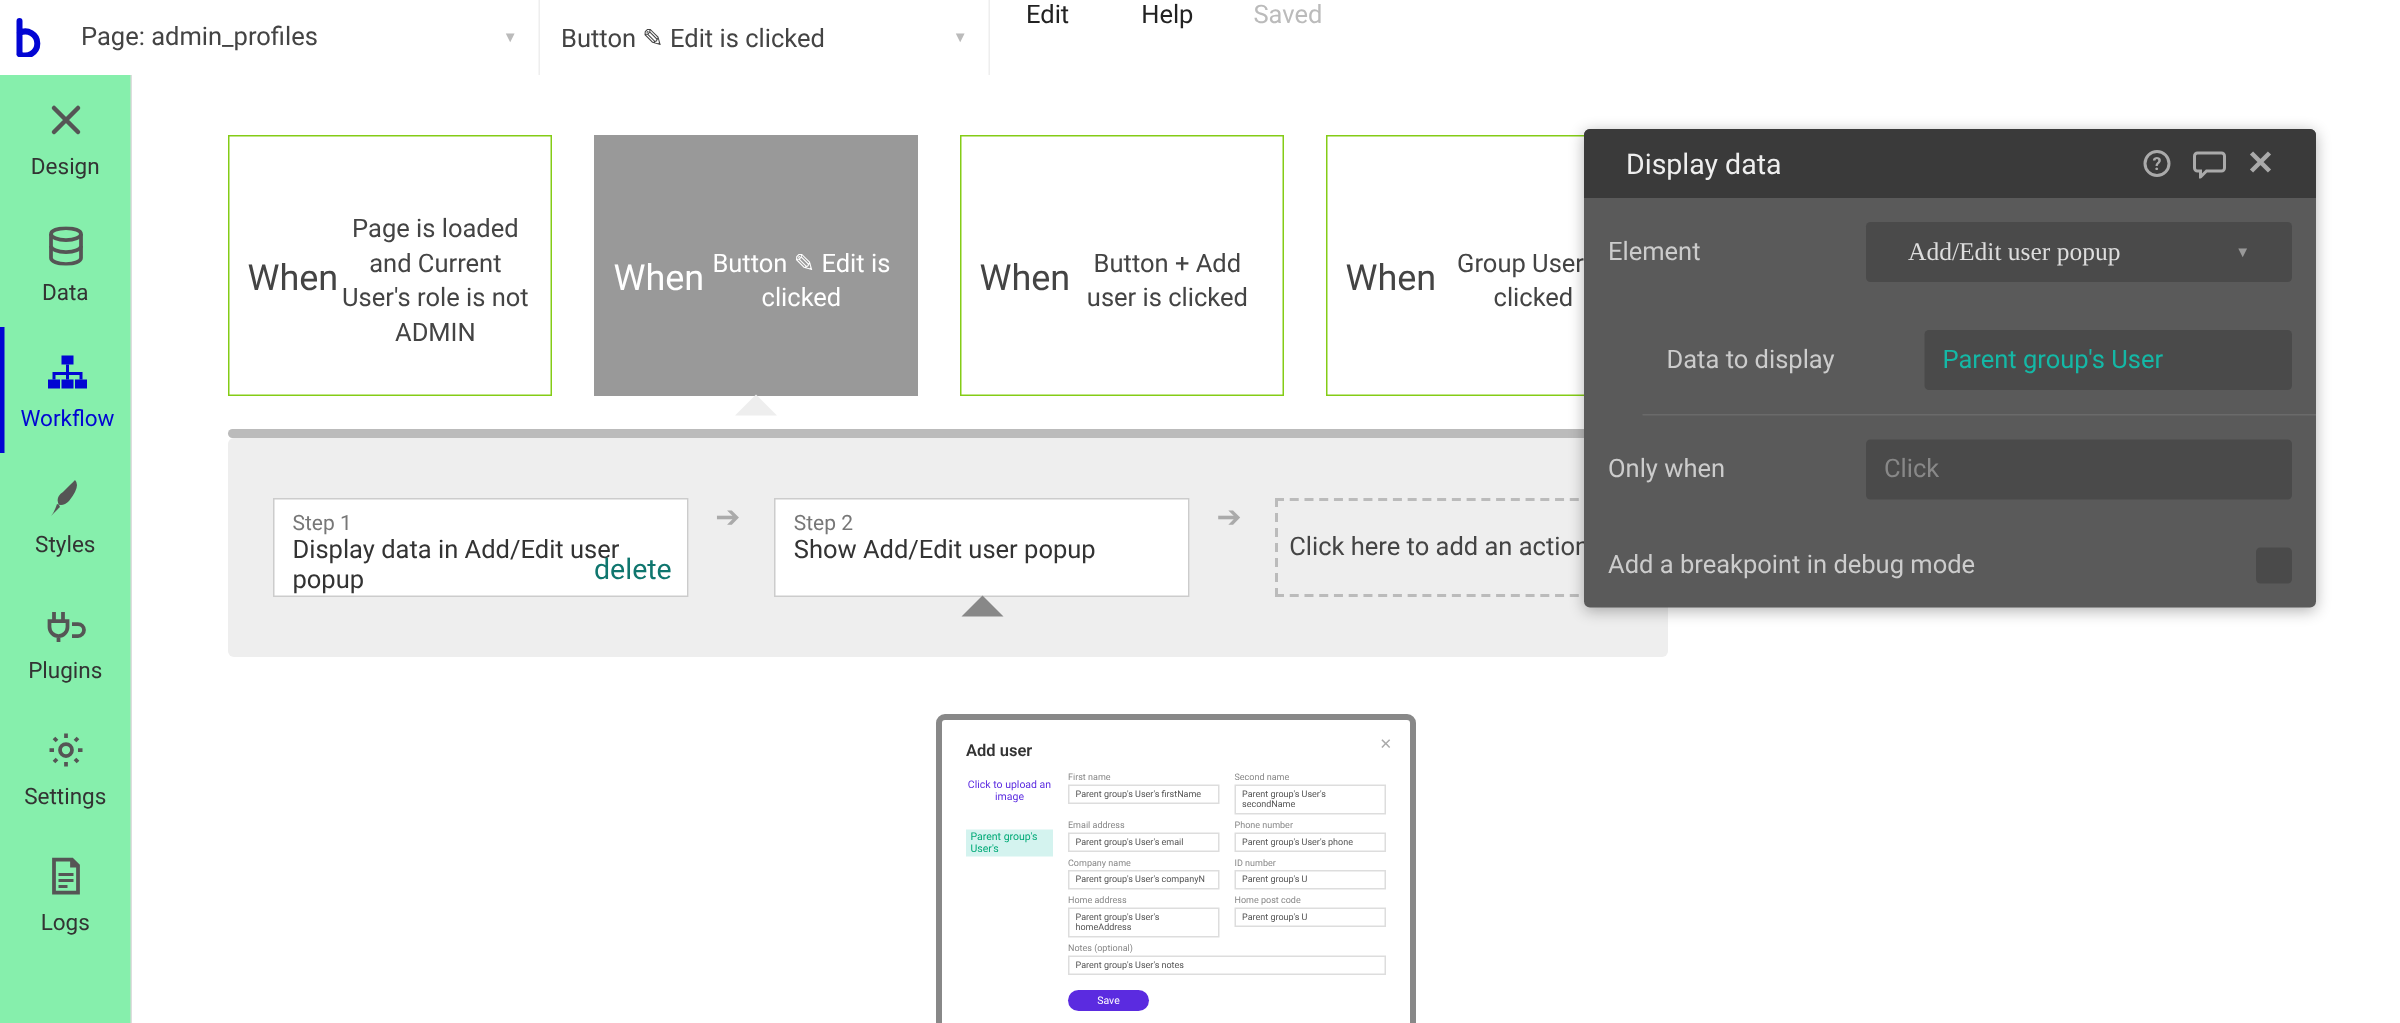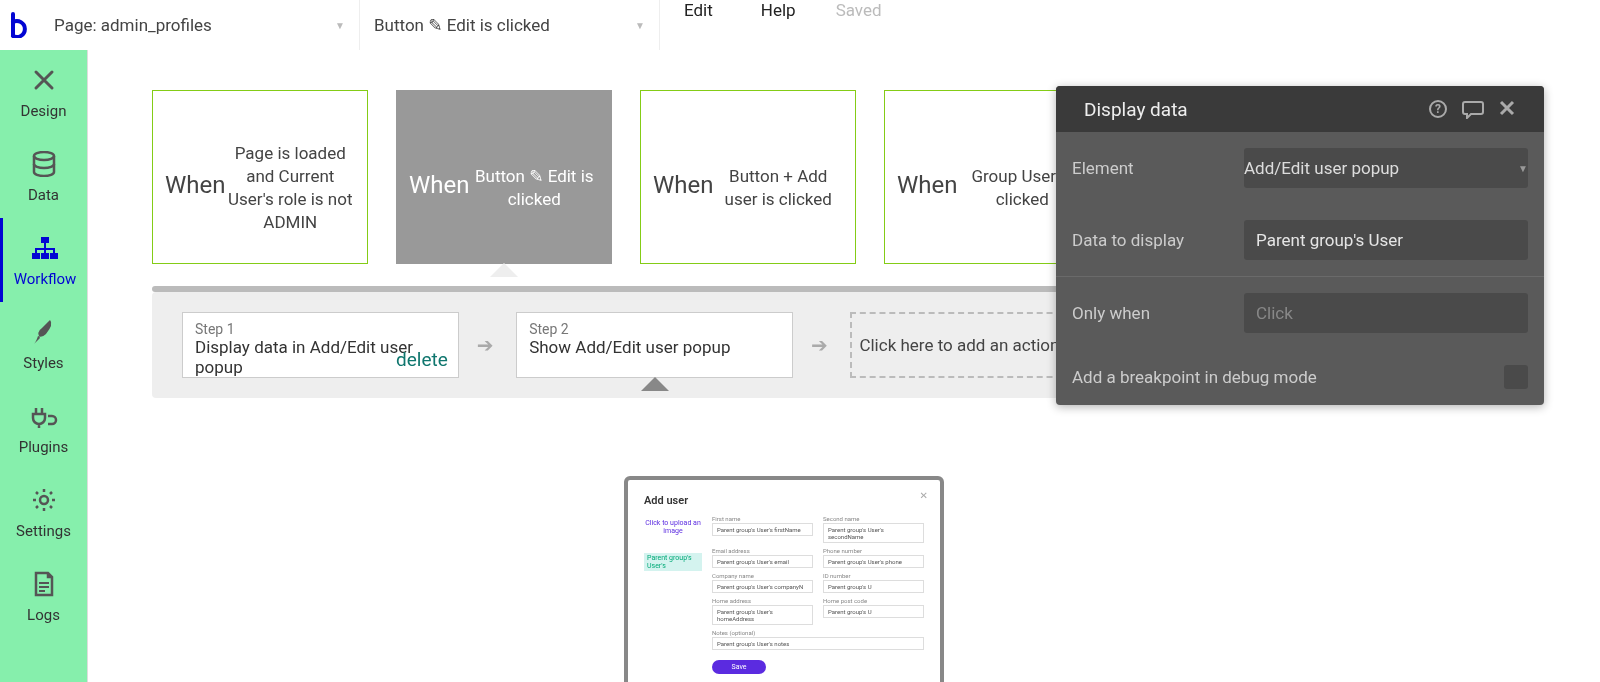--- a/index.html
+++ b/index.html
@@ -24,21 +24,21 @@
 
 .canvas { position: absolute; top: 50px; left: 88px; right: 0; bottom: 0; background: #fff; padding: 40px 0 0 64px; }
 .events-row { display: flex; gap: 28px; }
 .event-card { width: 216px; height: 174px; border: 1px solid #84cc16; background: #fff; display: flex; flex-direction: row; align-items: center; justify-content: flex-start; padding: 22px 12px 0; text-align: center; position: relative; cursor: pointer; }
 .event-card .when { font-size: 24px; color: #444; margin-bottom: 6px; }
 .event-card .desc { font-size: 17px; color: #444; line-height: 1.35; }
 .event-card.selected { background: #999; border-color: #999; }
 .event-card.selected .when, .event-card.selected .desc { color: #fff; }
 .event-card.selected::after { content: ""; position: absolute; bottom: -14px; left: 50%; transform: translateX(-50%); border-left: 14px solid transparent; border-right: 14px solid transparent; border-bottom: 14px solid #eee; }
 
-.actions-strip { margin-top: 28px; width: 960px; background: #eee; border-radius: 4px; padding: 20px 30px; display: flex; align-items: center; gap: 18px; position: relative; }
+.actions-strip { margin-top: 28px; width: 960px; background: #eee; border-radius: 4px; padding: 40px 30px; display: flex; gap: 18px; position: relative; }
 .actions-strip::before { content: ""; position: absolute; top: -6px; left: 0; right: 0; height: 6px; background: #bbb; border-radius: 3px; }
 .step-card { width: 308px; height: 66px; background: #fff; border: 1px solid #ccc; padding: 8px 12px; position: relative; cursor: pointer; }
 .step-card .step-lbl { font-size: 14px; color: #777; }
 .step-card .step-txt { font-size: 17px; color: #333; }
 .step-card .delete { position: absolute; right: 10px; bottom: 6px; font-size: 19px; color: #0f766e; }
 .step-card.sel::after { content: ""; position: absolute; bottom: -14px; left: 50%; transform: translateX(-50%); border-left: 14px solid transparent; border-right: 14px solid transparent; border-bottom: 14px solid #888; }
 .arrow-btn { width: 24px; height: 24px; color: #aaa; font-size: 20px; cursor: pointer; }
 .add-action { width: 260px; height: 66px; border: 2px dashed #bbb; display: flex; align-items: center; justify-content: center; font-size: 17px; color: #444; cursor: pointer; }
 
 
@@ -54,25 +54,25 @@
 .preview .fld .inp { border: 1px solid #ddd; padding: 2px 4px; font-size: 6px; color: #555; margin-top: 1px; }
 .preview .wide { grid-column: 1 / -1; }
 .preview .savebtn { background: #5b2be0; color: #fff; width: 54px; height: 14px; border-radius: 8px; font-size: 7px; display: flex; align-items: center; justify-content: center; margin-top: 6px; }
 
 
 .panel { position: absolute; top: 86px; right: 56px; width: 488px; background: #5a5a5a; border-radius: 4px; box-shadow: 0 2px 10px rgba(0,0,0,.3); color: #ddd; font-size: 17px; }
 .panel .hdr { background: #3a3a3a; height: 46px; display: flex; align-items: center; justify-content: space-between; padding: 0 28px; border-radius: 4px 4px 0 0; }
 .panel .hdr .ttl { color: #eee; font-size: 19px; }
 .panel .hdr .icons { display: flex; gap: 14px; color: #aaa; }
 .panel .row { display: flex; align-items: center; padding: 16px; gap: 12px; }
-.panel .row.bb { border-bottom: 1px solid #6a6a6a; }
+.panel .row.bb { border-bottom: 1px solid #6a6a6a; margin-left: 39px; }
 .panel .lbl { width: 160px; color: #ccc; }
-.panel .sel { flex: 1; background: #4a4a4a; height: 40px; display: flex; align-items: center; justify-content: space-between; padding: 0 0; border-radius: 3px; cursor: pointer; }
+.panel .sel { flex: 1; background: #4a4a4a; height: 40px; display: flex; align-items: center; justify-content: space-between; padding: 0 28px; border-radius: 3px; cursor: pointer; font-family: Liberation Serif, serif; }
 .panel .sel .caret { color: #999; font-size: 10px; }
-.panel .expr { flex: 1; background: #4a4a4a; height: 40px; display: flex; align-items: center; padding: 0 12px; border-radius: 3px; color: #e5e5e5; cursor: pointer; }
+.panel .expr { flex: 1; background: #4a4a4a; height: 40px; display: flex; align-items: center; padding: 0 12px; border-radius: 3px; color: #14b8a6; cursor: pointer; }
 .panel .input { flex: 1; background: #4a4a4a; height: 40px; display: flex; align-items: center; padding: 0 12px; border-radius: 3px; color: #888; cursor: text; }
 .panel .chk { width: 24px; height: 24px; background: #4a4a4a; border-radius: 3px; cursor: pointer; }
 .panel .icons span { cursor: pointer; }
 
 svg { display: block; }
 </style>
 </head>
 <body>
 
 <div class="topbar">

